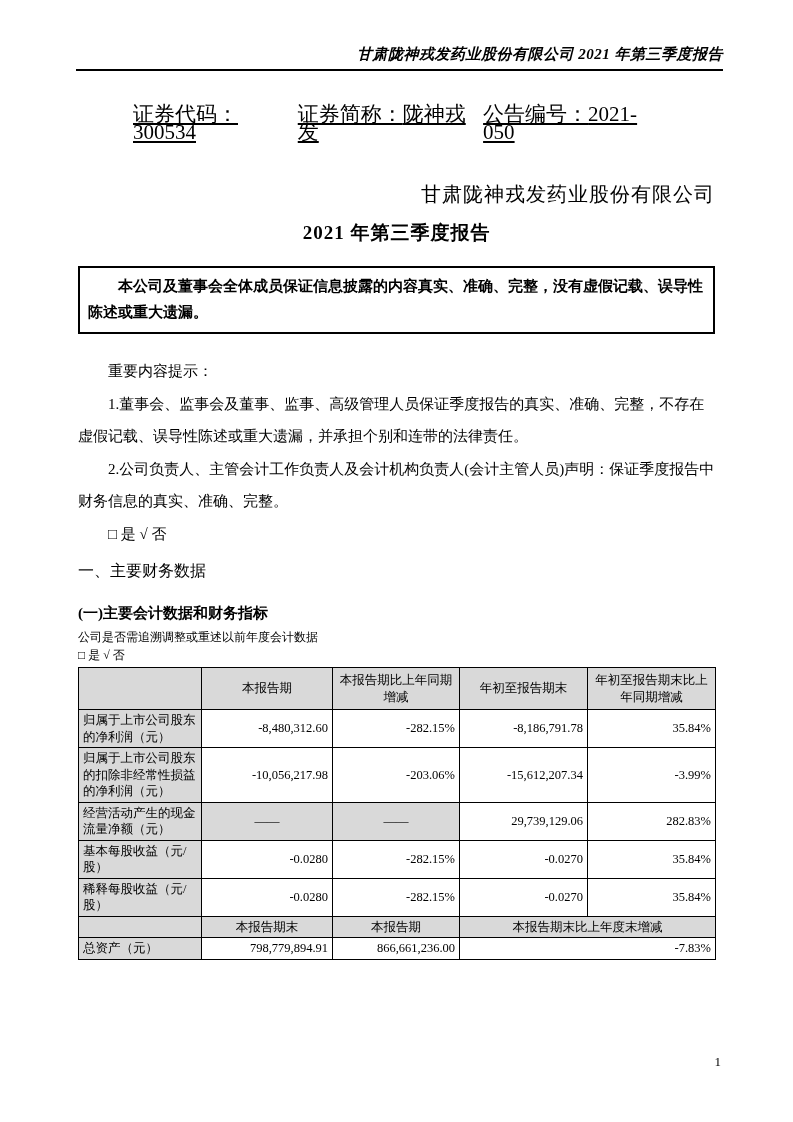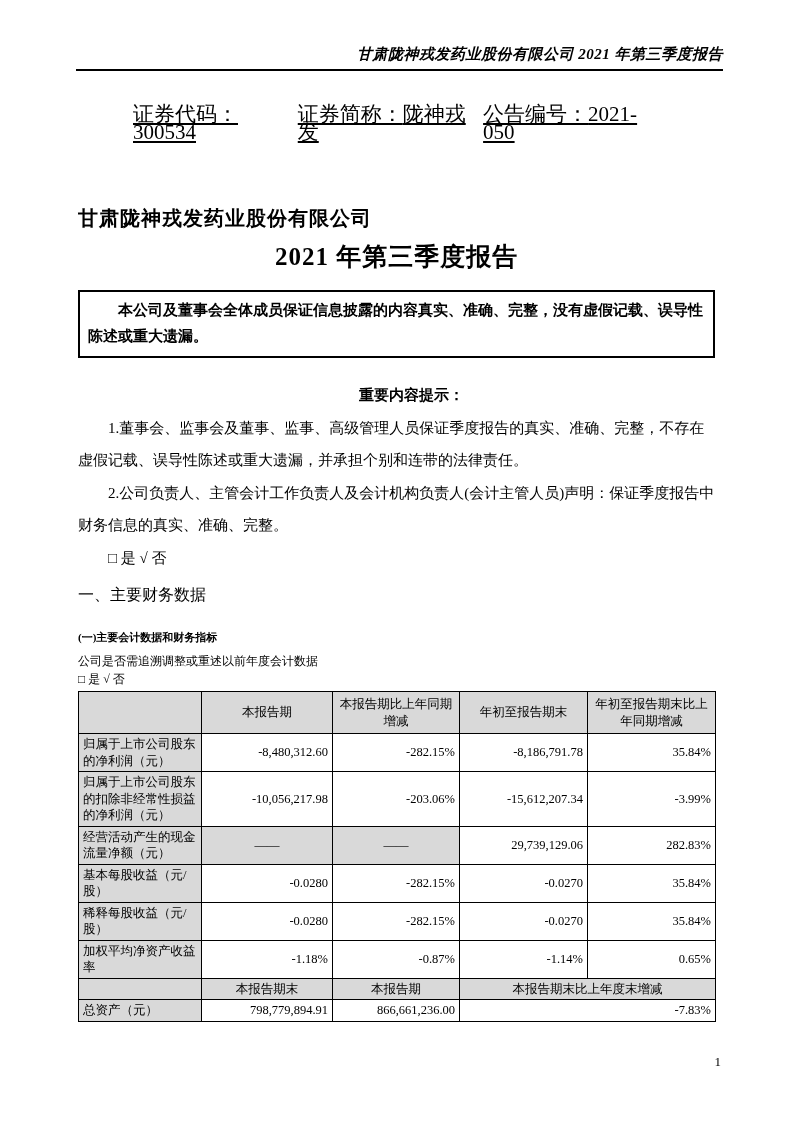--- a/index.html
+++ b/index.html
@@ -42,31 +42,31 @@
     display: flex;
     justify-content: space-between;
     box-sizing: border-box;
     padding-left: 55px;
     padding-right: 50px;
     font-size: 21px;
     line-height: 18px;
     text-decoration: underline;
   }
   .doc-title {
-    margin-top: 64px;
-    text-align: left;
+    margin-top: 40px;
+    text-align: right;
     font-size: 20px;
-    font-weight: bold;
+    font-weight: normal;
     line-height: 27px;
     letter-spacing: 1px;
   }
   .doc-subtitle {
     margin-top: 11px;
     text-align: center;
-    font-size: 25px;
+    font-size: 19px;
     font-weight: bold;
     line-height: 27px;
     letter-spacing: 1px;
   }
   .disclaimer-box {
     margin-top: 20px;
     box-sizing: border-box;
     width: 637px;
     border: 2px solid #000;
     padding: 5px 0 7px 8px;
@@ -75,30 +75,30 @@
     line-height: 26px;
     text-indent: 2em;
   }
   .notice { margin-top: 21px; }
   .notice p {
     margin: 0;
     font-size: 15px;
     line-height: 32.5px;
     text-indent: 2em;
   }
-  .notice p.bold { font-weight: bold; text-align: center; }
+  .notice p.bold { font-weight: normal; }
   .sec-heading {
     margin-top: 10px;
     font-size: 16px;
     font-weight: normal;
     line-height: 21px;
   }
   .sub-heading {
     margin-top: 22px;
-    font-size: 11px;
+    font-size: 15px;
     font-weight: bold;
     line-height: 20px;
   }
   .small-note {
     margin-top: 7px;
     font-size: 12px;
     line-height: 14px;
   }
   .small-choice {
     margin-top: 4px;
@@ -211,27 +211,20 @@
             <td class="num">35.84%</td>
           </tr>
           <tr>
             <td class="shade lbl">稀释每股收益（元/股）</td>
             <td class="num">-0.0280</td>
             <td class="num">-282.15%</td>
             <td class="num">-0.0270</td>
             <td class="num">35.84%</td>
           </tr>
           <tr>
-            <td class="shade lbl">加权平均净资产收益率</td>
-            <td class="num">-1.18%</td>
-            <td class="num">-0.87%</td>
-            <td class="num">-1.14%</td>
-            <td class="num">0.65%</td>
-          </tr>
-          <tr>
             <td class="shade hdr2"></td>
             <td class="shade hdr2">本报告期末</td>
             <td class="shade hdr2">本报告期</td>
             <td class="shade hdr2" colspan="2">本报告期末比上年度末增减</td>
           </tr>
           <tr>
             <td class="shade lbl">总资产（元）</td>
             <td class="num">798,779,894.91</td>
             <td class="num">866,661,236.00</td>
             <td class="num" colspan="2">-7.83%</td>

